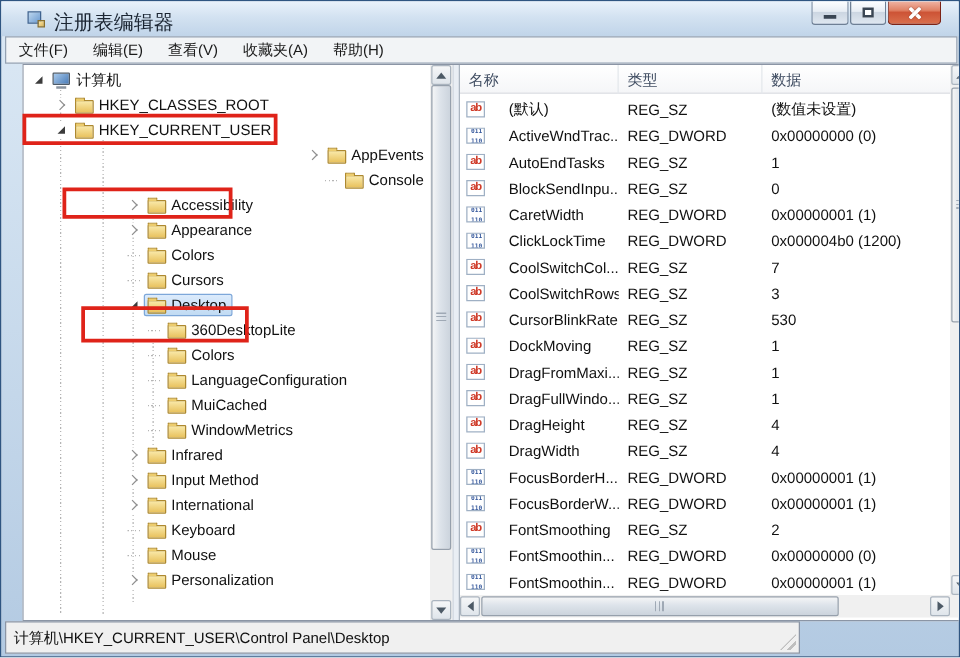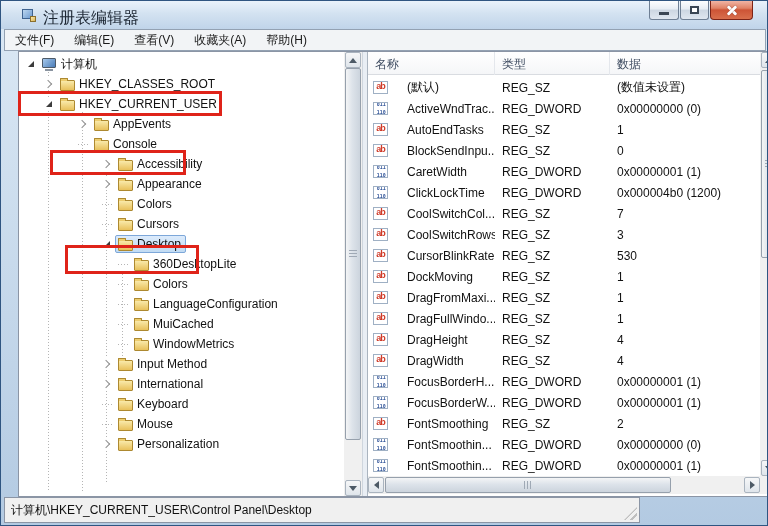--- a/index.html
+++ b/index.html
@@ -50,21 +50,21 @@
     overflow:hidden; padding-top:2px; }
   .guide { position:absolute; width:1px; z-index:0;
     background:repeating-linear-gradient(to bottom,#b5b5b5 0 1px,transparent 1px 3px); }
   .g1 { left:29px; top:20px; height:420px; }
   .g2 { left:63px; top:60px; height:380px; }
   .g3 { left:87px; top:120px; height:312px; }
   .g4 { left:103px; top:222px; height:90px; }
 
   .tree-row { position:relative; z-index:1; display:flex; align-items:center; height:20px;
     font-size:12px; color:#111; white-space:nowrap; }
-  .lvl0 { padding-left:6px; } .lvl1 { padding-left:24px; } .lvl2 { padding-left:58px; }
+  .lvl0 { padding-left:6px; } .lvl1 { padding-left:24px; } .lvl2 { padding-left:58px;justify-content:flex-end; }
   .lvl3 { padding-left:82px; } .lvl4 { padding-left:98px; }
   .exp { width:12px; height:12px; margin-right:2px; display:flex; align-items:center;
     justify-content:center; flex:0 0 12px; background:#fff; }
   .exp.expanded::before { content:''; width:0; height:0;
     border-left:6px solid transparent; border-bottom:6px solid #3c3c3c; }
   .exp.collapsed::before { content:''; width:5px; height:5px; margin-right:2px;
     border-top:1px solid #8f8f8f; border-right:1px solid #8f8f8f; transform:rotate(45deg); }
   .exp.none { background:repeating-linear-gradient(to right,#b5b5b5 0 1px,transparent 1px 3px);
     background-size:10px 1px; background-position:center; background-repeat:no-repeat; }
   .row-content { display:inline-flex; align-items:center; padding:1px 4px 1px 2px;
@@ -295,20 +295,27 @@
           <span class="exp none"></span>
           <span class="row-content">
             <span class="folder"></span>
             <span>WindowMetrics</span>
           </span>
         </div>
         <div class="tree-row lvl3">
           <span class="exp collapsed"></span>
           <span class="row-content">
             <span class="folder"></span>
+            <span>Infrared</span>
+          </span>
+        </div>
+        <div class="tree-row lvl3">
+          <span class="exp collapsed"></span>
+          <span class="row-content">
+            <span class="folder"></span>
             <span>Input Method</span>
           </span>
         </div>
         <div class="tree-row lvl3">
           <span class="exp collapsed"></span>
           <span class="row-content">
             <span class="folder"></span>
             <span>International</span>
           </span>
         </div>

